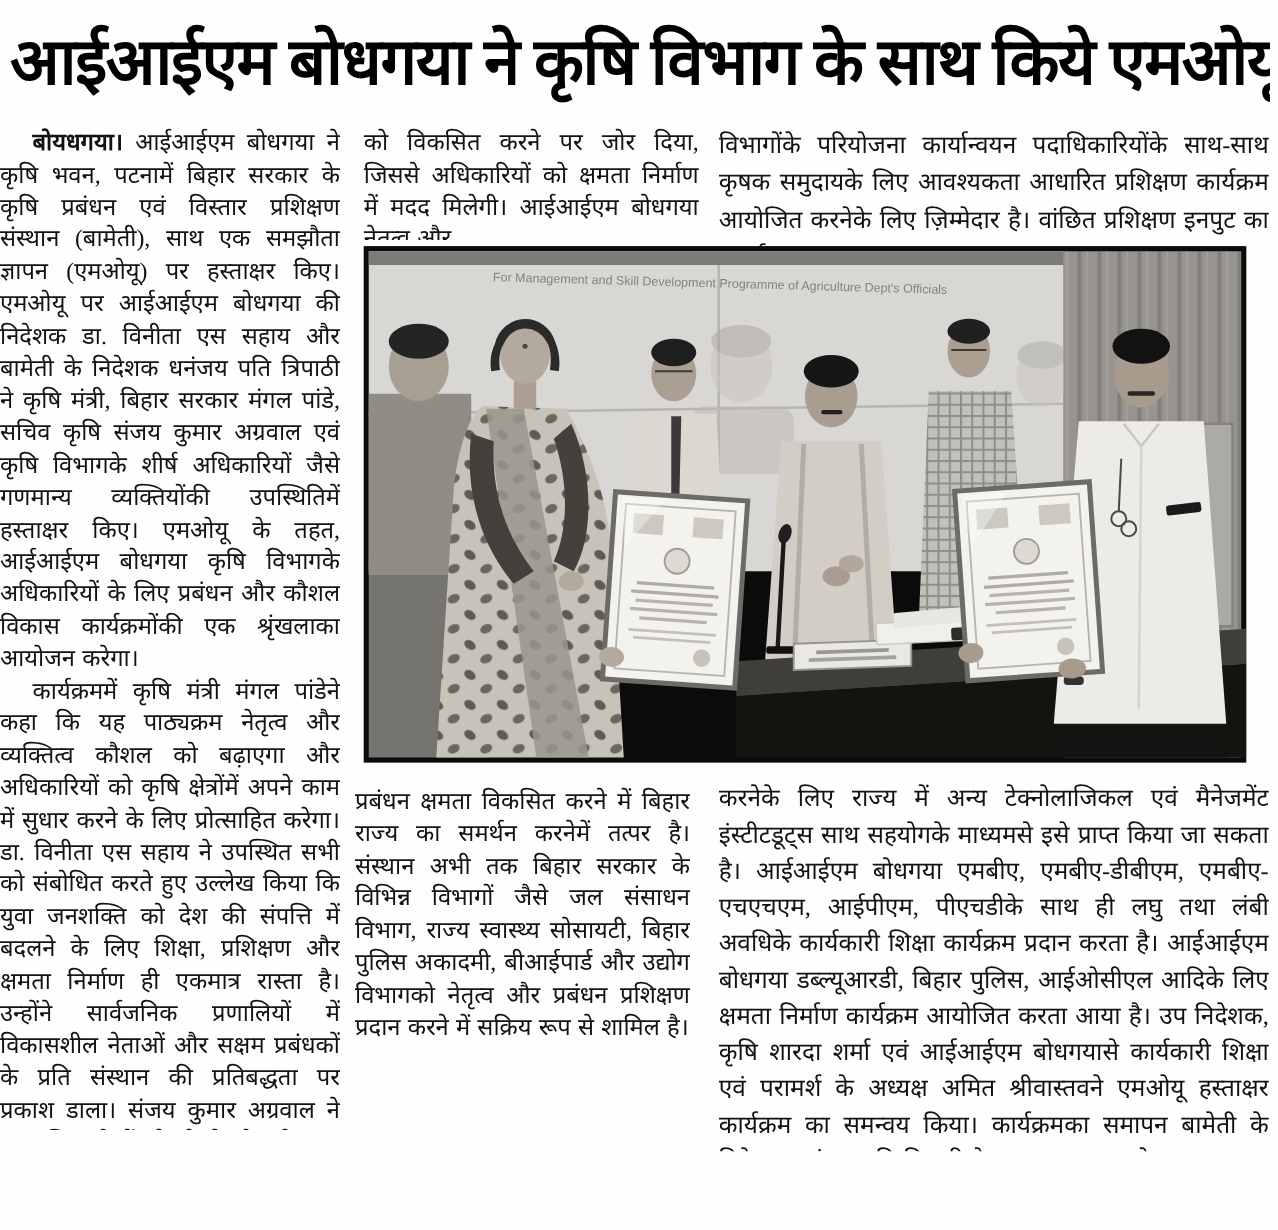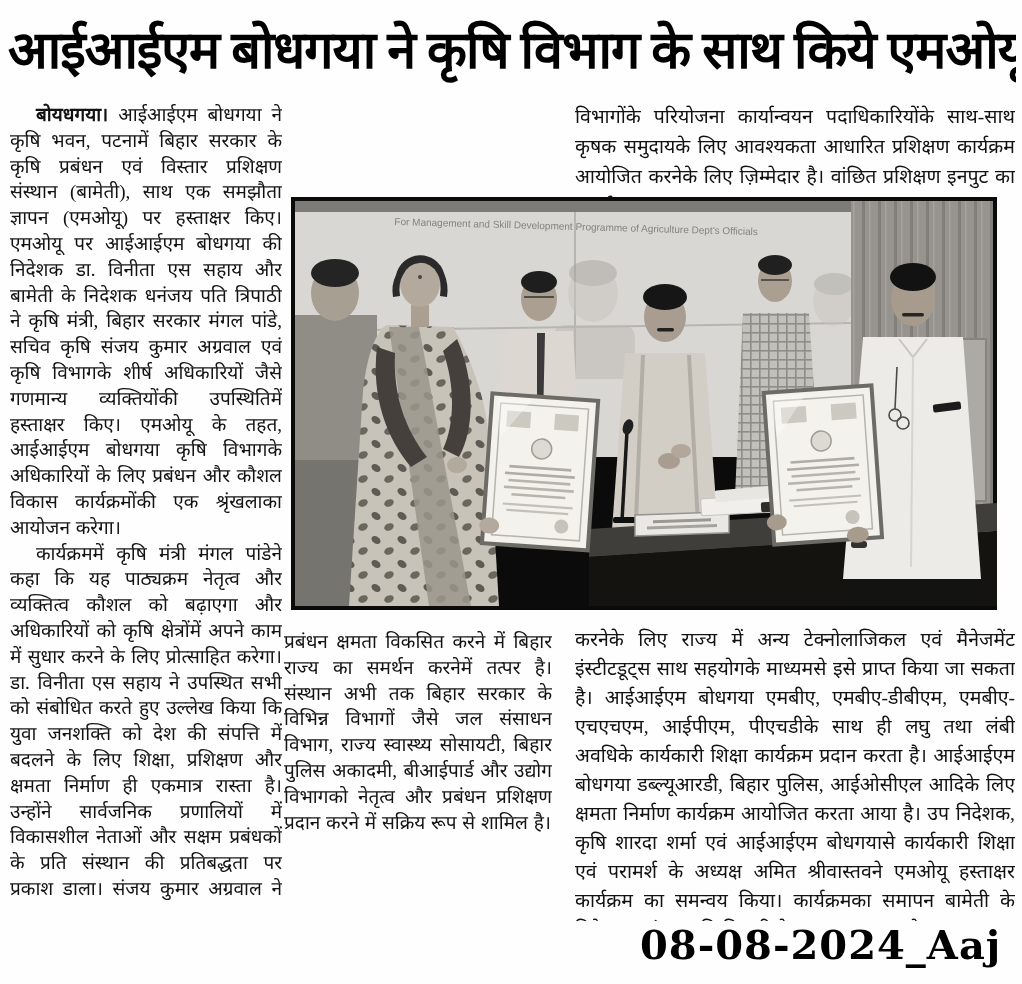--- a/index.html
+++ b/index.html
@@ -16,21 +16,21 @@
     letter-spacing:-1px;
   }
   .bodytext {
     position:absolute; text-align:justify; overflow:hidden;
     font-size:19px; line-height:25.8px; color:#121212;
     word-spacing:1px;
   }
   .para { text-indent:26px; }
   .para.noindent { text-indent:0; }
   .dateline { font-weight:bold; }
-  .col1      { left:10px;  top:102px; width:272px; height:802px; }
+  .col1      { left:0;  top:102px; width:272px; height:802px; }
   .col2top   { left:291px; top:102px; width:268px; height:90px;  }
   .righttop  { left:575px; top:102px; width:440px; height:96px; font-size:19.5px; line-height:30px; }
   .col2bot   { left:284px; top:629px; width:268px; height:272px; }
   .rightbot  { left:575px; top:625px; width:440px; height:296px; font-size:19.5px; line-height:29px; }
   .photo-wrap {
     position:absolute; left:291px; top:197px; width:706px; height:413px;
     background:#000;
   }
   .photo-wrap svg { display:block; width:706px; height:413px; }
   .datestamp {
@@ -45,20 +45,23 @@
 
 <div class="sheet">
 
   <div class="headline">आईआईएम बोधगया ने कृषि विभाग के साथ किये एमओयू पर हस्ताक्षर</div>
 
   <div class="bodytext col1">
     <div class="para"><span class="dateline">बोयधगया।</span><span> आईआईएम बोधगया ने कृषि भवन, पटनामें बिहार सरकार के कृषि प्रबंधन एवं विस्तार प्रशिक्षण संस्थान (बामेती), साथ एक समझौता ज्ञापन (एमओयू) पर हस्ताक्षर किए। एमओयू पर आईआईएम बोधगया की निदेशक डा. विनीता एस सहाय और बामेती के निदेशक धनंजय पति त्रिपाठी ने कृषि मंत्री, बिहार सरकार मंगल पांडे, सचिव कृषि संजय कुमार अग्रवाल एवं कृषि विभागके शीर्ष अधिकारियों जैसे गणमान्य व्यक्तियोंकी उपस्थितिमें हस्ताक्षर किए। एमओयू के तहत, आईआईएम बोधगया कृषि विभागके अधिकारियों के लिए प्रबंधन और कौशल विकास कार्यक्रमोंकी एक श्रृंखलाका आयोजन करेगा।</span></div>
     <div class="para">कार्यक्रममें कृषि मंत्री मंगल पांडेने कहा कि यह पाठ्यक्रम नेतृत्व और व्यक्तित्व कौशल को बढ़ाएगा और अधिकारियों को कृषि क्षेत्रोंमें अपने काम में सुधार करने के लिए प्रोत्साहित करेगा। डा. विनीता एस सहाय ने उपस्थित सभी को संबोधित करते हुए उल्लेख किया कि युवा जनशक्ति को देश की संपत्ति में बदलने के लिए शिक्षा, प्रशिक्षण और क्षमता निर्माण ही एकमात्र रास्ता है। उन्होंने सार्वजनिक प्रणालियों में विकासशील नेताओं और सक्षम प्रबंधकों के प्रति संस्थान की प्रतिबद्धता पर प्रकाश डाला। संजय कुमार अग्रवाल ने अप्रचलित चीजों को छोड़ने और सीख</div>
   </div>
 
+  <div class="bodytext col2top">
+    <div class="para noindent">को विकसित करने पर जोर दिया, जिससे अधिकारियों को क्षमता निर्माण में मदद मिलेगी। आईआईएम बोधगया नेतृत्व और</div>
+  </div>
 
   <div class="bodytext righttop">
     <div class="para noindent">विभागोंके परियोजना कार्यान्वयन पदाधिकारियोंके साथ-साथ कृषक समुदायके लिए आवश्यकता आधारित प्रशिक्षण कार्यक्रम आयोजित करनेके लिए ज़िम्मेदार  है। वांछित प्रशिक्षण इनपुट का समर्थन</div>
   </div>
 
   <div class="photo-wrap">
     <svg viewBox="0 0 706 413" xmlns="http://www.w3.org/2000/svg">
       <defs>
         <pattern id="wood" width="16" height="20" patternUnits="userSpaceOnUse">
           <rect width="16" height="20" fill="#97948f"></rect>
@@ -227,15 +230,14 @@
   </div>
 
   <div class="bodytext col2bot">
     <div class="para noindent">प्रबंधन क्षमता विकसित करने में बिहार राज्य का समर्थन करनेमें तत्पर है। संस्थान अभी तक बिहार सरकार के विभिन्न विभागों जैसे जल संसाधन विभाग, राज्य स्वास्थ्य सोसायटी, बिहार पुलिस अकादमी, बीआईपार्ड और उद्योग विभागको नेतृत्व और प्रबंधन प्रशिक्षण प्रदान करने में सक्रिय रूप से शामिल है।</div>
   </div>
 
   <div class="bodytext rightbot">
     <div class="para noindent">करनेके लिए राज्य में अन्य टेक्नोलाजिकल एवं मैनेजमेंट इंस्टीटडूट्स साथ सहयोगके माध्यमसे इसे प्राप्त किया जा सकता है। आईआईएम बोधगया एमबीए, एमबीए-डीबीएम, एमबीए-एचएचएम, आईपीएम, पीएचडीके साथ ही लघु तथा लंबी अवधिके कार्यकारी शिक्षा कार्यक्रम प्रदान करता है। आईआईएम बोधगया डब्ल्यूआरडी, बिहार पुलिस, आईओसीएल आदिके लिए क्षमता निर्माण कार्यक्रम आयोजित करता आया है। उप निदेशक, कृषि शारदा शर्मा एवं आईआईएम बोधगयासे कार्यकारी शिक्षा एवं परामर्श के अध्यक्ष अमित श्रीवास्तवने एमओयू हस्ताक्षर कार्यक्रम का समन्वय किया। कार्यक्रमका समापन बामेती के निदेशक धनंजय पति त्रिपाठी के धन्यवाद भाषण के साथ हुआ।</div>
   </div>
 
-  <div class="datestamp">08-08-2024_Aaj</div>
 
 </div>
 
 </body></html>

